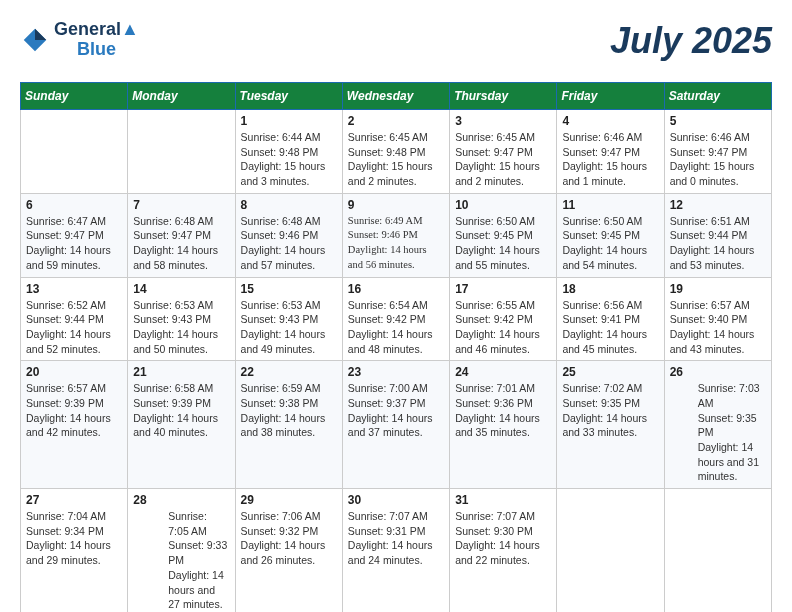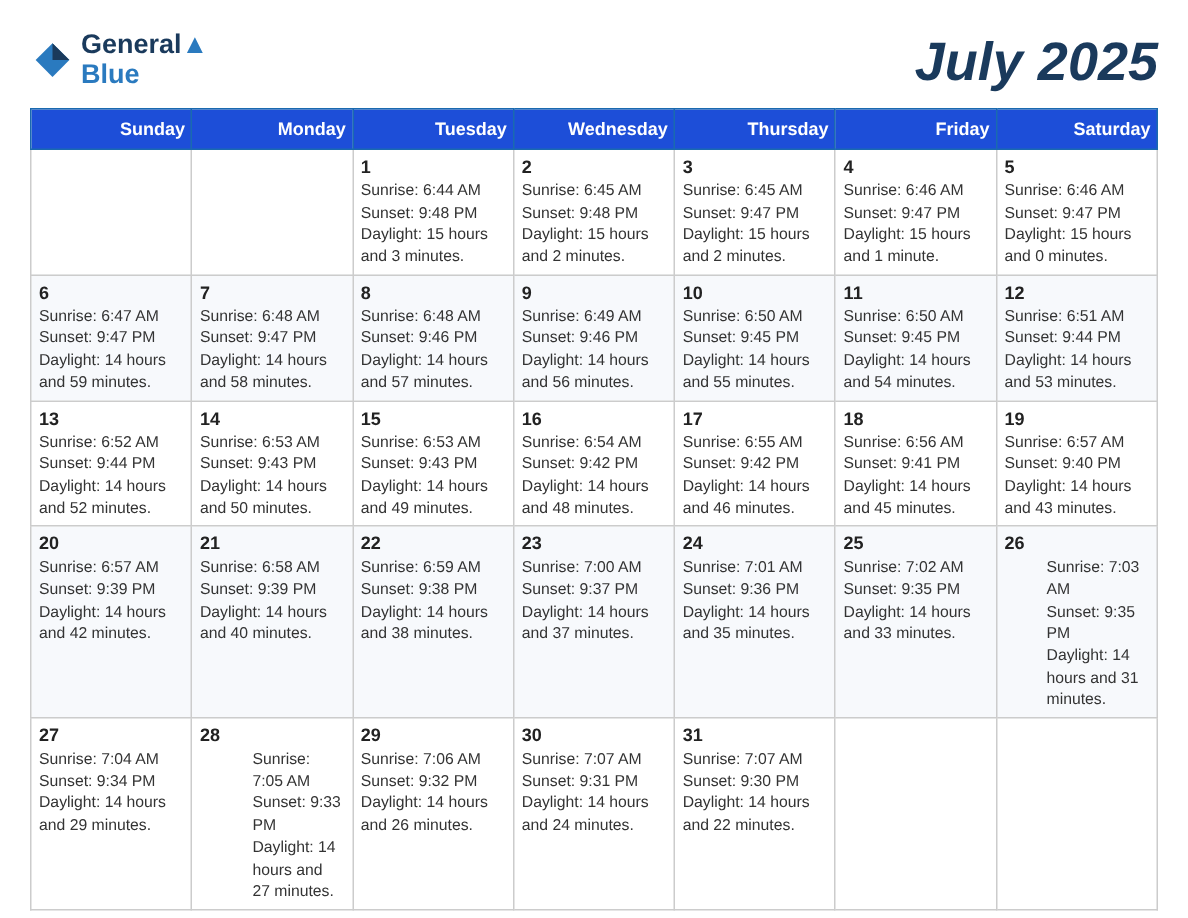--- a/index.html
+++ b/index.html
@@ -7,21 +7,21 @@
       font-family: Arial, sans-serif;
       background: #fff;
       width: 792px;
       min-height: 612px;
       padding: 20px;
     }
     .header {
       display: flex;
       justify-content: space-between;
       align-items: flex-start;
-      margin-bottom: 10px;
+      margin-bottom: 20px;
     }
     .logo {
       display: flex;
       align-items: center;
       gap: 4px;
     }
     .logo-text {
       font-size: 18px;
       font-weight: bold;
       color: #1a3a5c;
@@ -46,26 +46,27 @@
     .location {
       font-size: 16px;
       color: #333;
     }
     .calendar {
       width: 100%;
       border-collapse: collapse;
       font-size: 11px;
     }
     .calendar th {
-      background: #1d4ed8;
+      background: #15803d;
       color: #fff;
       padding: 6px 4px;
-      text-align: right;
+      text-align: left;
       font-size: 12px;
       border: 1px solid #1a6aaf;
+      font-style: italic;
     }
     .calendar td {
       border: 1px solid #ccc;
       padding: 4px 5px;
       vertical-align: top;
       width: calc(100% / 7);
       min-height: 80px;
       background: #fff;
     }
     .calendar tr:nth-child(even) td {
@@ -91,21 +92,21 @@
 <body>
 
 <div class="header">
   <div class="logo">
     <svg class="logo-icon" viewBox="0 0 40 40">
       <polygon points="20,5 35,20 20,35 5,20" fill="#2a7abf"></polygon>
       <polygon points="20,5 35,20 20,20" fill="#1a3a5c"></polygon>
     </svg>
     <div class="logo-text">
       <div>General<span>▲</span></div>
-      <div style="color:#2a7abf;">Blue</div>
+      <div style="color:#2a7abf;text-align:center;">Blue</div>
     </div>
   </div>
   <div class="title-block">
     <div class="month-title">July 2025</div>
   </div>
 </div>
 
 <table class="calendar">
   <thead>
     <tr>
@@ -167,21 +168,21 @@
 Daylight: 14 hours and 58 minutes.</div>
         </td>
         <td>
           <span class="day-number">8</span>
           <div class="day-info" style="white-space: pre-line;">Sunrise: 6:48 AM
 Sunset: 9:46 PM
 Daylight: 14 hours and 57 minutes.</div>
         </td>
         <td>
           <span class="day-number">9</span>
-          <div class="day-info" style="white-space: pre-line;">Sunrise: 6:49 AM
+          <div class="day-info" style="white-space: pre-line; font-family: Liberation Serif, serif;">Sunrise: 6:49 AM
 Sunset: 9:46 PM
 Daylight: 14 hours and 56 minutes.</div>
         </td>
         <td>
           <span class="day-number">10</span>
           <div class="day-info" style="white-space: pre-line;">Sunrise: 6:50 AM
 Sunset: 9:45 PM
 Daylight: 14 hours and 55 minutes.</div>
         </td>
         <td>

